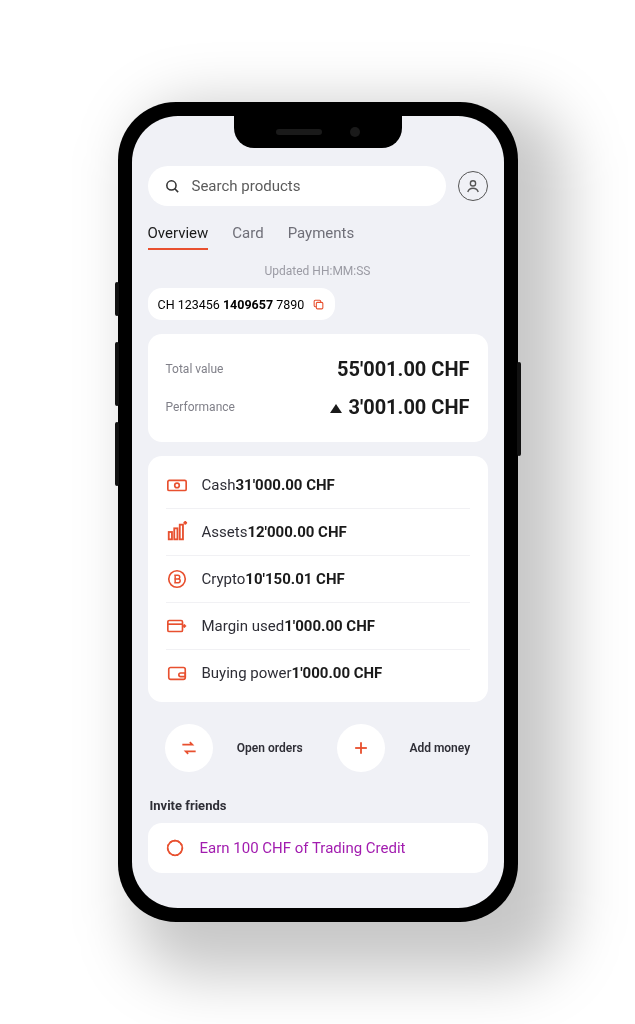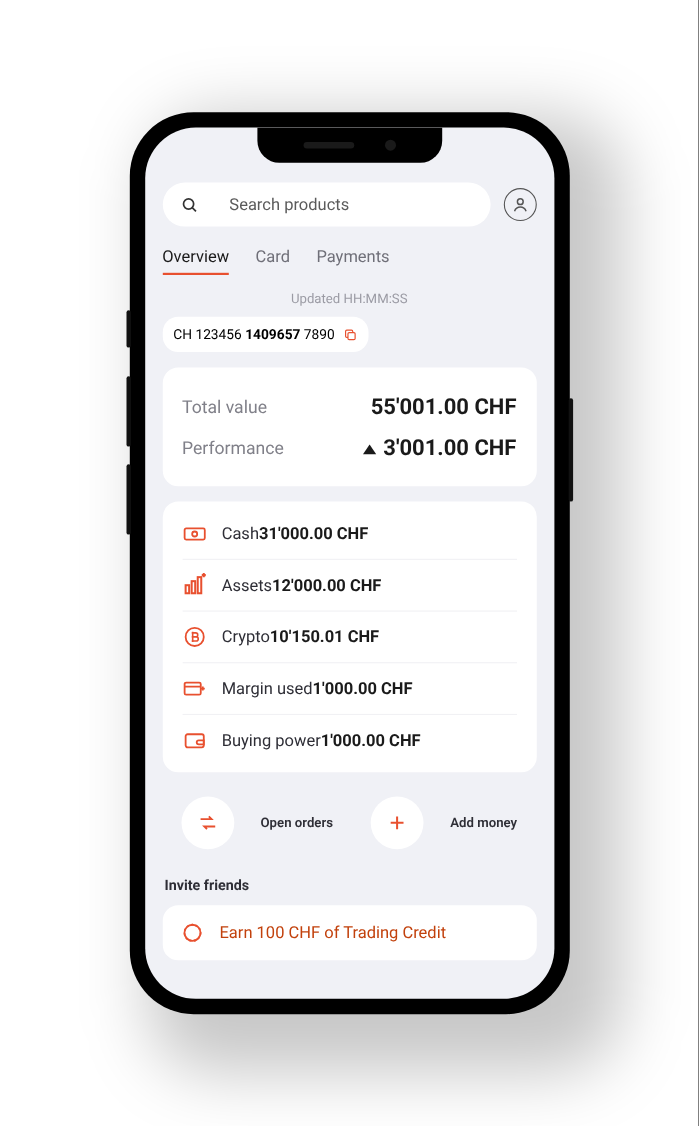--- a/index.html
+++ b/index.html
@@ -53,21 +53,21 @@
     border-bottom-left-radius: 20px;
     border-bottom-right-radius: 20px;
     z-index: 5;
     display:flex; align-items:center; justify-content:center; gap:28px;
   }
   .notch .spk { width: 46px; height: 6px; background:#1a1a1a; border-radius:3px; }
   .notch .cam { width: 10px; height:10px; background:#1a1a1a; border-radius:50%; }
   .content { padding: 50px 16px 0 16px; }
   .topbar { display:flex; align-items:center; gap:12px; }
   .search {
-    flex:1; display:flex; align-items:center; gap:25px;
+    flex:1; display:flex; align-items:center; gap:8px;
     background:#fff; border-radius: 22px; height: 40px;
     padding: 0 14px; color:#4a4a4a;
   }
   .search input {
     border:none; outline:none; background:transparent; flex:1;
     font-size:15px; color:#333;
   }
   .search input::placeholder { color:#5b5b5b; }
   .prof {
     width:30px; height:30px; border-radius:50%; border:1.6px solid #555;
@@ -82,40 +82,40 @@
     background:#fff; border-radius:14px; height:26px; padding:16px 10px;
     font-size:12.5px;
   }
   .account .bold { font-weight:700; }
   .copy-icn { color:#e8502f; }
   .card {
     background:#fff; border-radius:14px; margin-top:14px;
     padding: 16px 18px;
   }
   .stat-row { display:flex; justify-content:space-between; align-items:center; font-size:15px; padding:7px 0; }
-  .stat-row .lbl { color:#808089; font-size:16px; }
+  .stat-row .lbl { color:#808089; font-size:12px; }
   .stat-row .val { color:#1a1a1a; font-weight:700; font-size:20px; }
   .up { color:#1a1a1a; }
   .down { color:#1a1a1a; }
   .tri-up { display:inline-block; width:0;height:0;border-left:6px solid transparent;border-right:6px solid transparent;border-bottom:9px solid #1a1a1a; margin-right:6px; vertical-align:1px;}
   .tri-down { display:inline-block; width:0;height:0;border-left:6px solid transparent;border-right:6px solid transparent;border-top:9px solid #e33; margin-right:6px; vertical-align:-1px;}
   .list-row { display:flex; justify-content:flex-start; align-items:center; padding:12px 0; }
   .list-row + .list-row { border-top:1px solid #f1f1f4; }
   .list-left { display:flex; align-items:center; gap:14px; }
   .ic { width:22px; height:22px; color:#e8502f; display:flex; align-items:center; justify-content:center; }
   .list-lbl { font-size:15px; color:#2e2e36; }
   .list-val { font-size:15px; font-weight:700; color:#1a1a1a; }
   .actions { display:flex; justify-content:space-around; margin-top:22px; }
   .act { display:flex; flex-direction:row; align-items:center; gap:24px; cursor:pointer; }
   .act .circ { width:48px; height:48px; background:#fff; border-radius:50%; display:flex; align-items:center; justify-content:center; color:#e8502f; }
   .act .albl { font-size:12px; font-weight:600; color:#2e2e36; }
   .invite { margin-top:26px; }
   .invite-h { font-size:13px; font-weight:700; color:#2e2e36; margin-bottom:10px; padding-left:2px; }
   .invite-card { background:#fff; border-radius:14px; padding:14px 16px; display:flex; align-items:center; gap:14px; }
-  .invite-lbl { font-size:15px; color:#c2410c; }
+  .invite-lbl { font-size:15px; color:#a21caf; }
   svg { display:block; }
 </style>
 </head>
 <body>
 
 <div class="shadow"></div>
 <div class="phone">
   <div class="side-btn sb1"></div>
   <div class="side-btn sb2"></div>
   <div class="side-btn sb3"></div>

